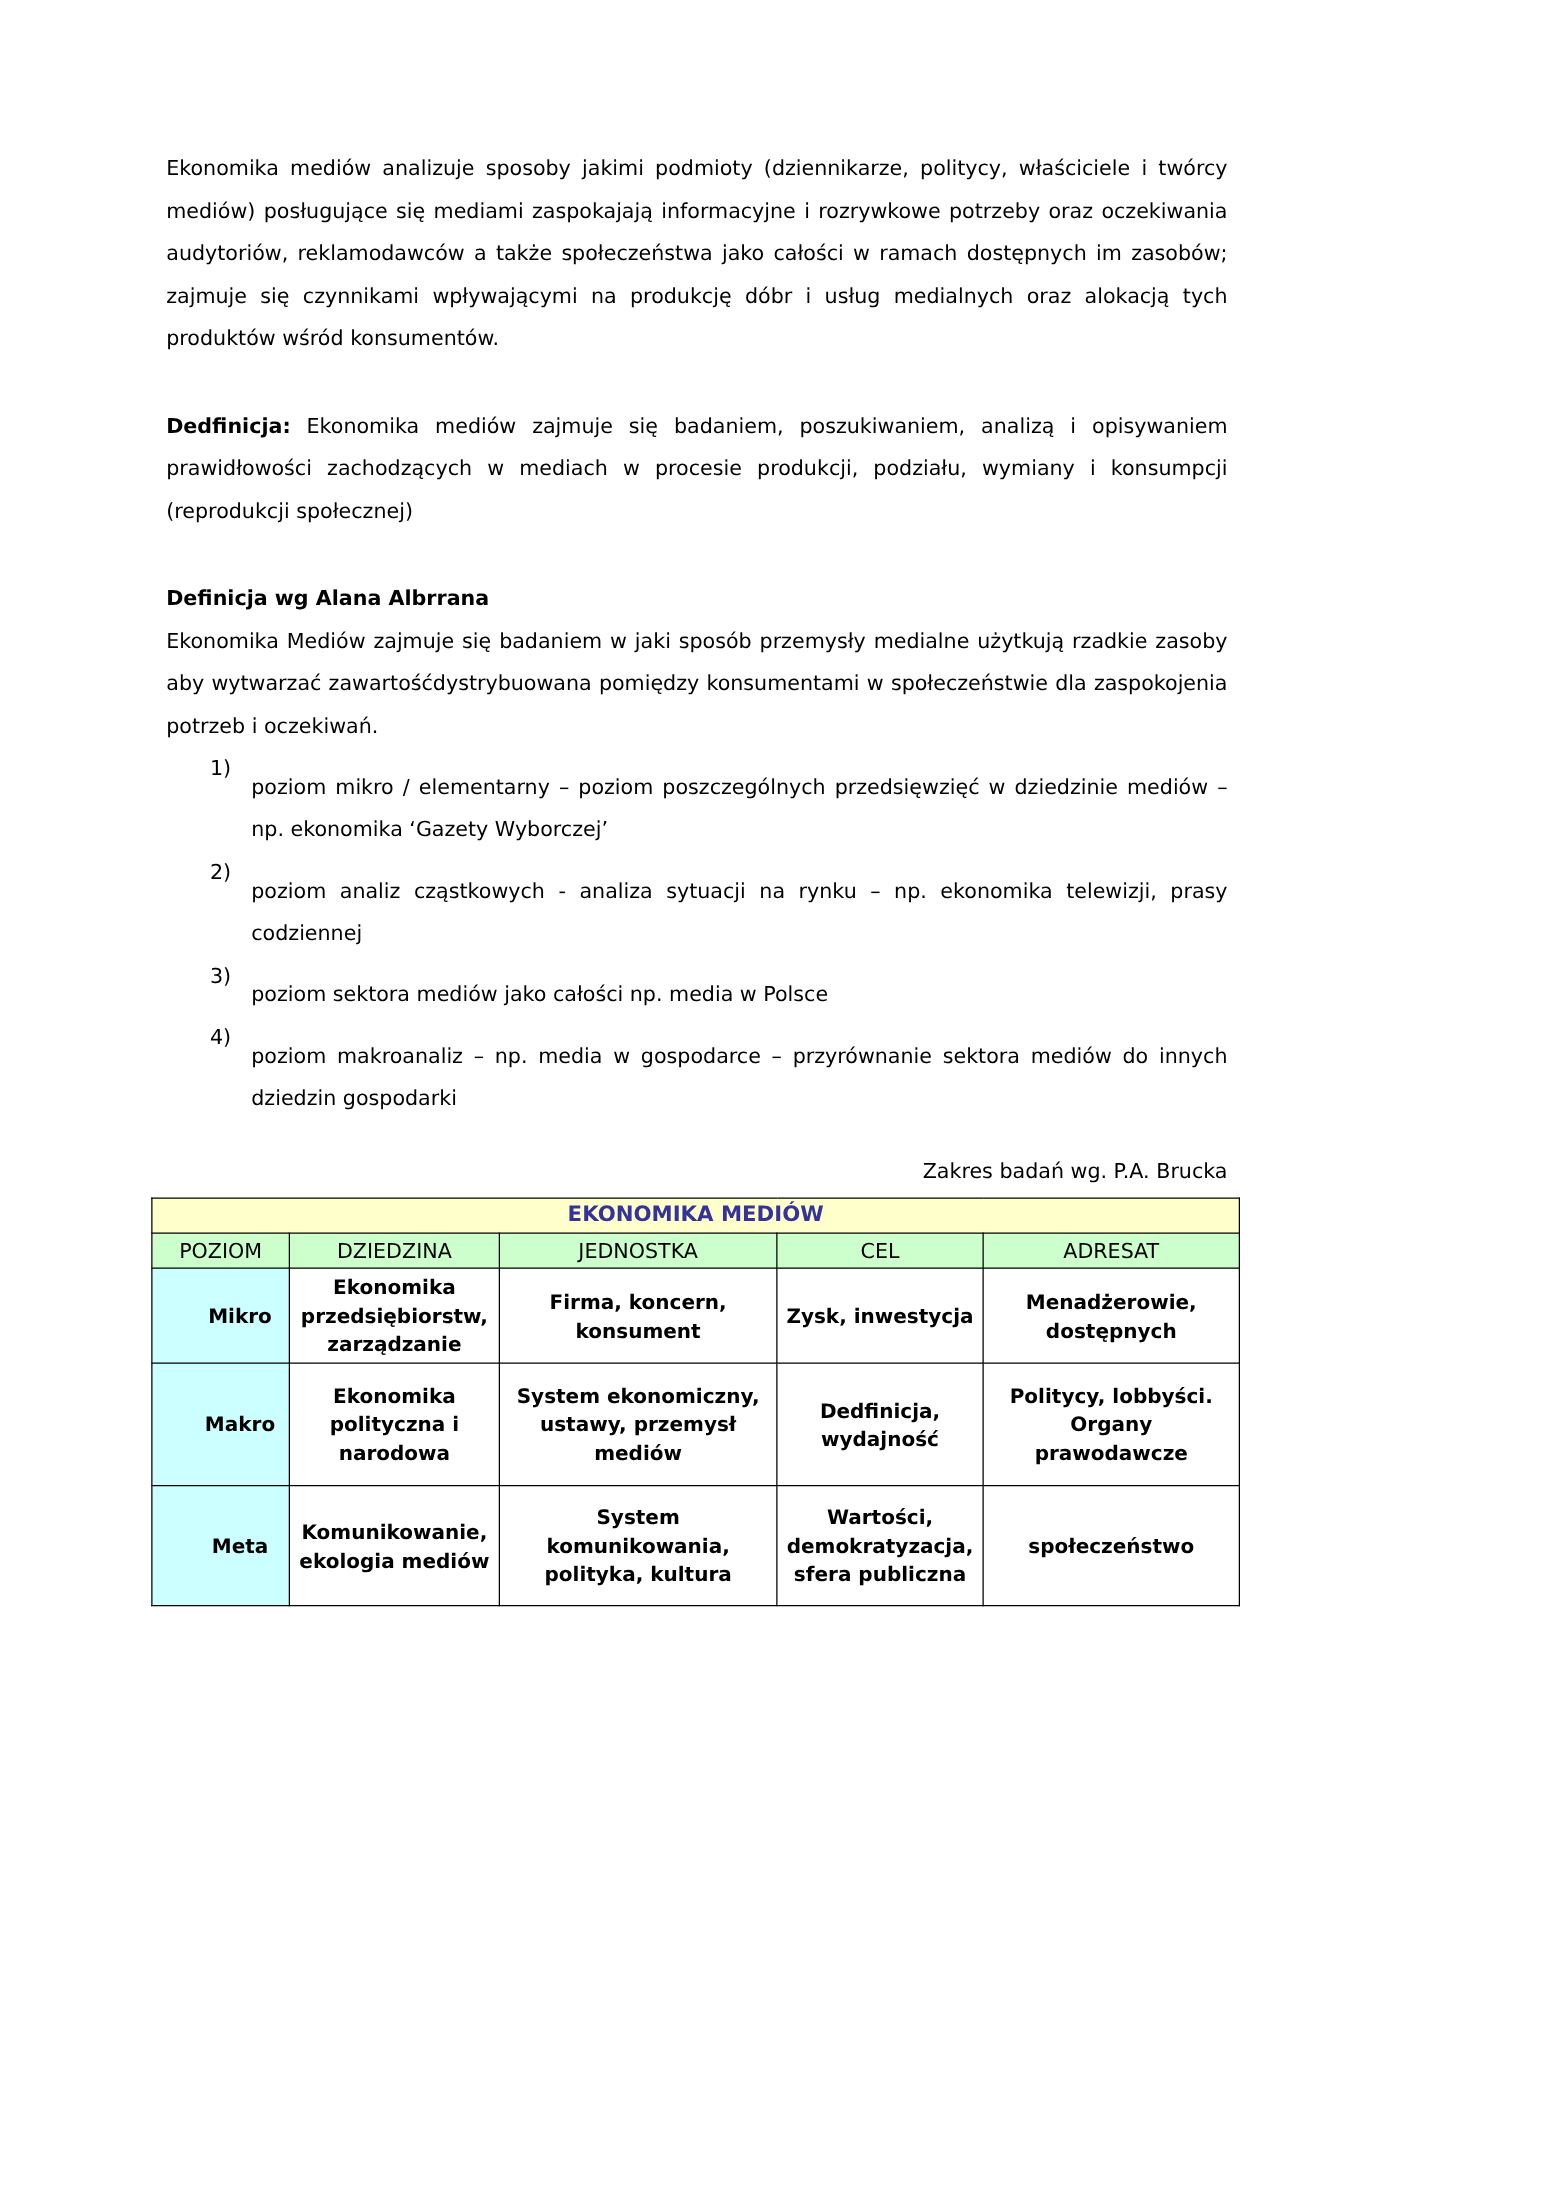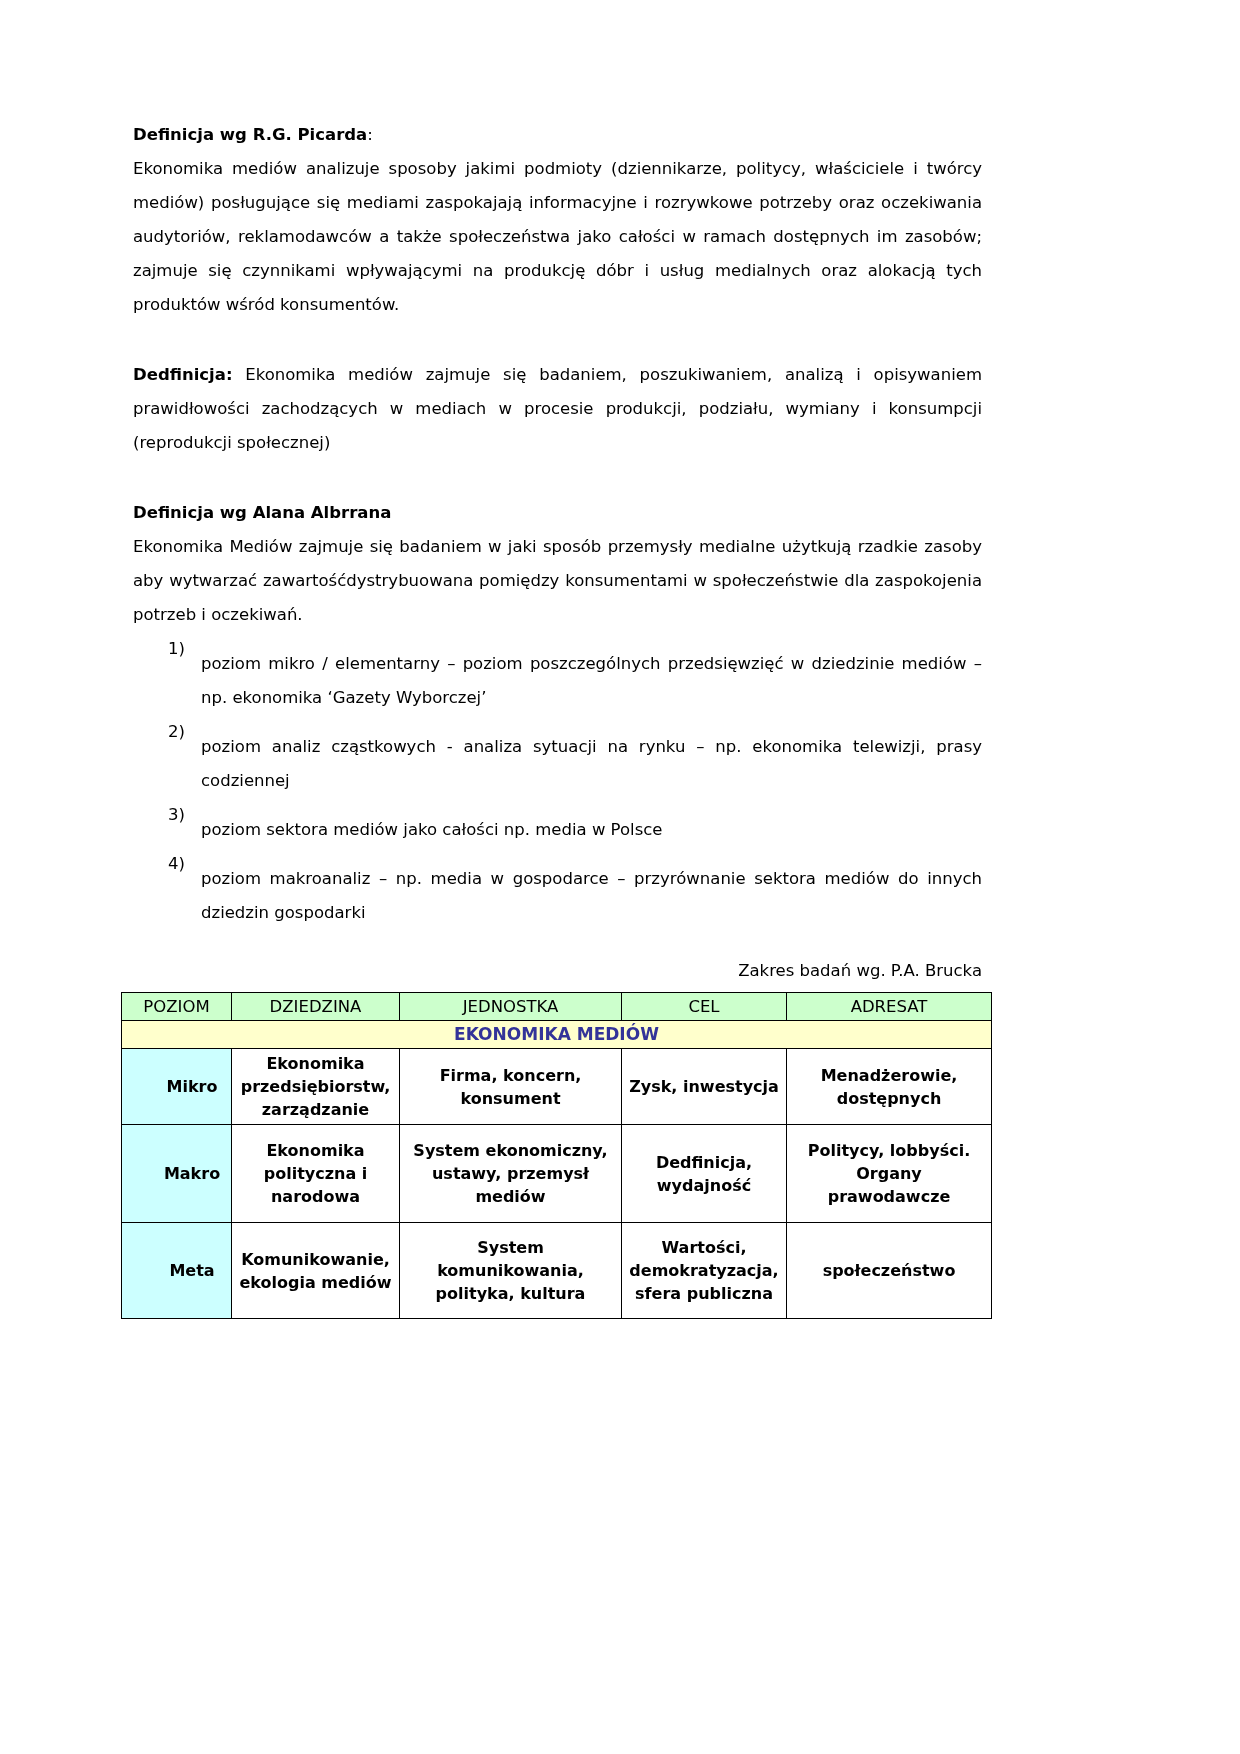--- a/index.html
+++ b/index.html
@@ -73,21 +73,20 @@
   table.econ tr.r2 td{height:96px;}
   col.c0{width:110px;} col.c1{width:168px;} col.c2{width:222px;}
   col.c3{width:165px;} col.c4{width:205px;}
 </style>
 </head>
 <body>
 
 <div class="page">
 
   <section>
-    <p class="heading"><span class="bold">Definicja wg R.G. Picarda</span><span style="font-weight:normal">:</span></p>
     <p class="para">Ekonomika mediów analizuje sposoby jakimi podmioty (dziennikarze, politycy, właściciele i twórcy mediów) posługujące się mediami zaspokajają informacyjne i rozrywkowe potrzeby oraz oczekiwania audytoriów, reklamodawców a także społeczeństwa jako całości w ramach dostępnych im zasobów; zajmuje się czynnikami wpływającymi na produkcję dóbr i usług medialnych oraz alokacją tych produktów wśród konsumentów.</p>
   </section>
 
   <section>
     <p class="para gap-lg"><span class="bold">Dedfinicja:</span><span> Ekonomika mediów zajmuje się badaniem, poszukiwaniem, analizą i opisywaniem prawidłowości zachodzących w mediach w procesie produkcji, podziału, wymiany i konsumpcji (reprodukcji społecznej)</span></p>
   </section>
 
   <section>
     <p class="heading gap-lg">Definicja wg Alana Albrrana</p>
     <p class="para">Ekonomika Mediów zajmuje się badaniem w jaki sposób przemysły medialne użytkują rzadkie zasoby aby wytwarzać zawartośćdystrybuowana pomiędzy konsumentami w społeczeństwie dla zaspokojenia potrzeb i oczekiwań.</p>
@@ -120,28 +119,28 @@
     <table class="econ">
       <colgroup>
         <col class="c0">
           <col class="c1">
           <col class="c2">
           <col class="c3">
           <col class="c4">
       </colgroup>
       <thead>
         <tr>
+          <th colspan="5" class="title-cell">EKONOMIKA MEDIÓW</th>
+        </tr>
+        <tr>
           <th class="col-header">POZIOM</th>
           <th class="col-header">DZIEDZINA</th>
           <th class="col-header">JEDNOSTKA</th>
           <th class="col-header">CEL</th>
           <th class="col-header">ADRESAT</th>
-        </tr>
-        <tr>
-          <th colspan="5" class="title-cell">EKONOMIKA MEDIÓW</th>
         </tr>
       </thead>
       <tbody>
         <tr class="r0">
           <td class="level">Mikro</td>
           <td>Ekonomika przedsiębiorstw, zarządzanie</td>
           <td>Firma, koncern, konsument</td>
           <td>Zysk, inwestycja</td>
           <td>Menadżerowie, dostępnych</td>
         </tr>

